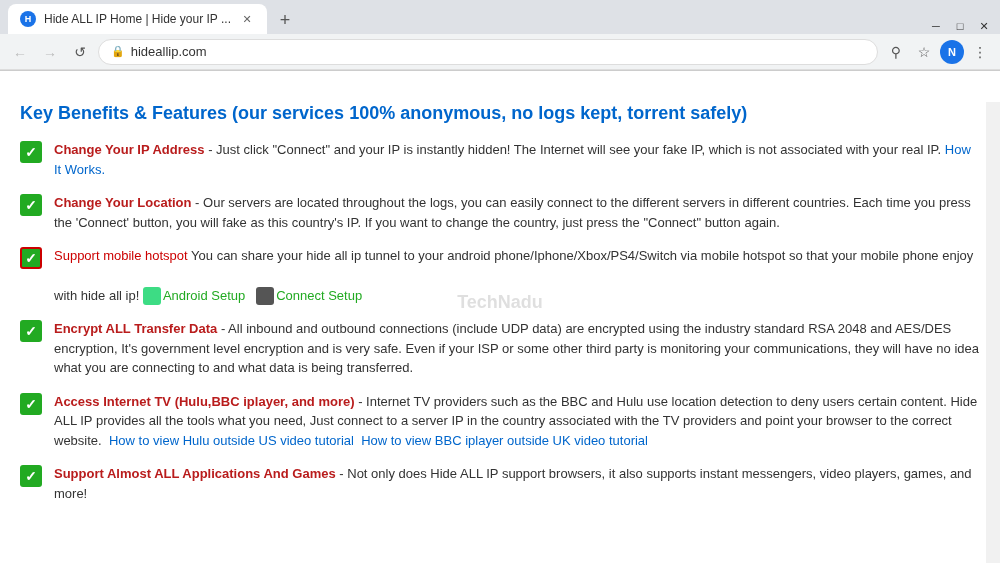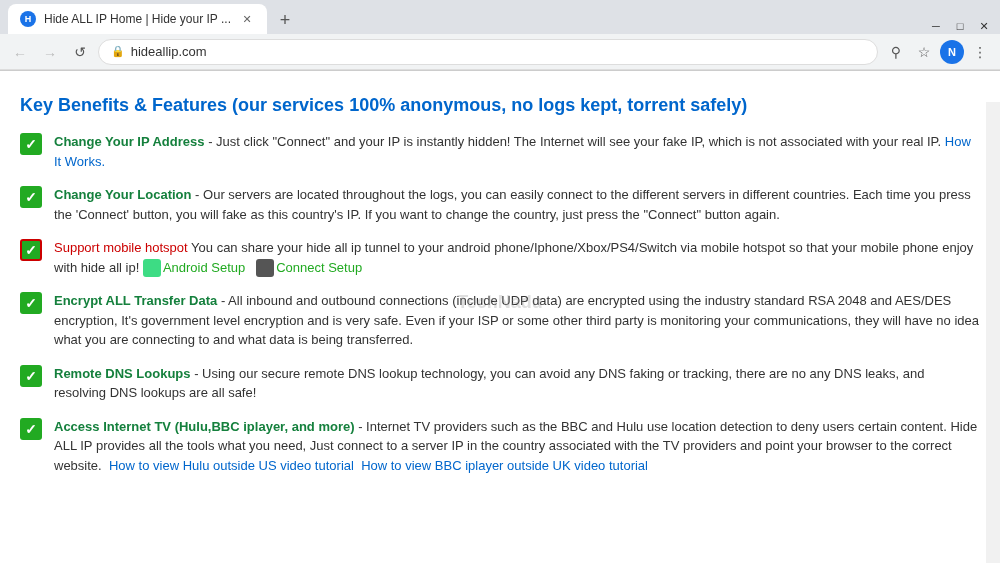--- a/index.html
+++ b/index.html
@@ -141,21 +141,21 @@
       justify-content: center;
       color: white;
       font-size: 11px;
       font-weight: bold;
     }
 
     
     .page-content {
       height: calc(563px - 102px);
       overflow-y: scroll;
-      padding: 24px 20px;
+      padding: 32px 20px;
       background: #fff;
       position: relative;
     }
     .page-content::-webkit-scrollbar { width: 12px; }
     .page-content::-webkit-scrollbar-track { background: #f1f1f1; }
     .page-content::-webkit-scrollbar-thumb { background: #bbb; border-radius: 6px; }
 
     .main-heading {
       color: #0066cc;
       font-size: 18px;
@@ -203,30 +203,31 @@
       border-radius: 3px;
       position: relative;
     }
     .check-box-red::before {
       content: '✓';
       color: white;
       font-size: 14px;
       font-weight: bold;
     }
     .feature-text { flex: 1; line-height: 1.5; color: #333; }
-    .feature-title { font-weight: bold; color: #15803d; }
+    .feature-title { font-weight: bold; color: #b91c1c; }
     .feature-title-red { font-weight: normal; color: #cc0000; }
     .link-blue { color: #0066cc; text-decoration: none; }
 
     .android-setup, .iphone-setup {
       color: #22aa22;
       text-decoration: none;
       display: inline-flex;
       align-items: center;
       gap: 3px;
+      margin-top: 20px;
     }
 
     .watermark {
       position: absolute;
       top: 50%;
       left: 50%;
       transform: translate(-50%, -50%);
       color: rgba(150,150,150,0.3);
       font-size: 18px;
       font-weight: bold;
@@ -315,35 +316,35 @@
 
   <div class="feature-item">
     <div class="check-icon">
       <div class="check-box"></div>
     </div>
     <div class="feature-text">
       <span class="feature-title">Encrypt ALL Transfer Data</span><span> - All inbound and outbound connections (include UDP data) are encrypted using the industry standard RSA 2048 and AES/DES encryption, It's government level encryption and is very safe. Even if your ISP or some other third party is monitoring your communications, they will have no idea what you are connecting to and what data is being transferred.</span>
     </div>
   </div>
 
-  <div class="feature-item">
-    <div class="check-icon">
-      <div class="check-box"></div>
-    </div>
-    <div class="feature-text">
-      <span class="feature-title">Remote DNS Lookups</span><span> - Using our secure remote DNS lookup technology, you can avoid any DNS faking or tracking, there are no any DNS leaks, and resolving DNS lookups are all safe!</span>
-    </div>
-  </div>
 
   <div class="feature-item">
     <div class="check-icon">
       <div class="check-box"></div>
     </div>
     <div class="feature-text">
       <span class="feature-title">Access Internet TV (Hulu,BBC iplayer, and more)</span><span> - Internet TV providers such as the BBC and Hulu use location detection to deny users certain content. Hide ALL IP provides all the tools what you need, Just connect to a server IP in the country associated with the TV providers and point your browser to the correct website.</span>&nbsp;&nbsp;<a class="link-blue" href="#">How to view Hulu outside US video tutorial</a>&nbsp;&nbsp;<a class="link-blue" href="#">How to view BBC iplayer outside UK video tutorial</a>
     </div>
   </div>
 
+  <div class="feature-item">
+    <div class="check-icon">
+      <div class="check-box"></div>
+    </div>
+    <div class="feature-text">
+      <span class="feature-title">Support Almost ALL Applications And Games</span><span> - Not only does Hide ALL IP support browsers, it also supports instant messengers, video players, games, and more!</span>
+    </div>
+  </div>
 
   <div class="watermark">TechNadu</div>
 </div>
 
 <div class="scrollbar-area"></div>
 
 </body></html>

